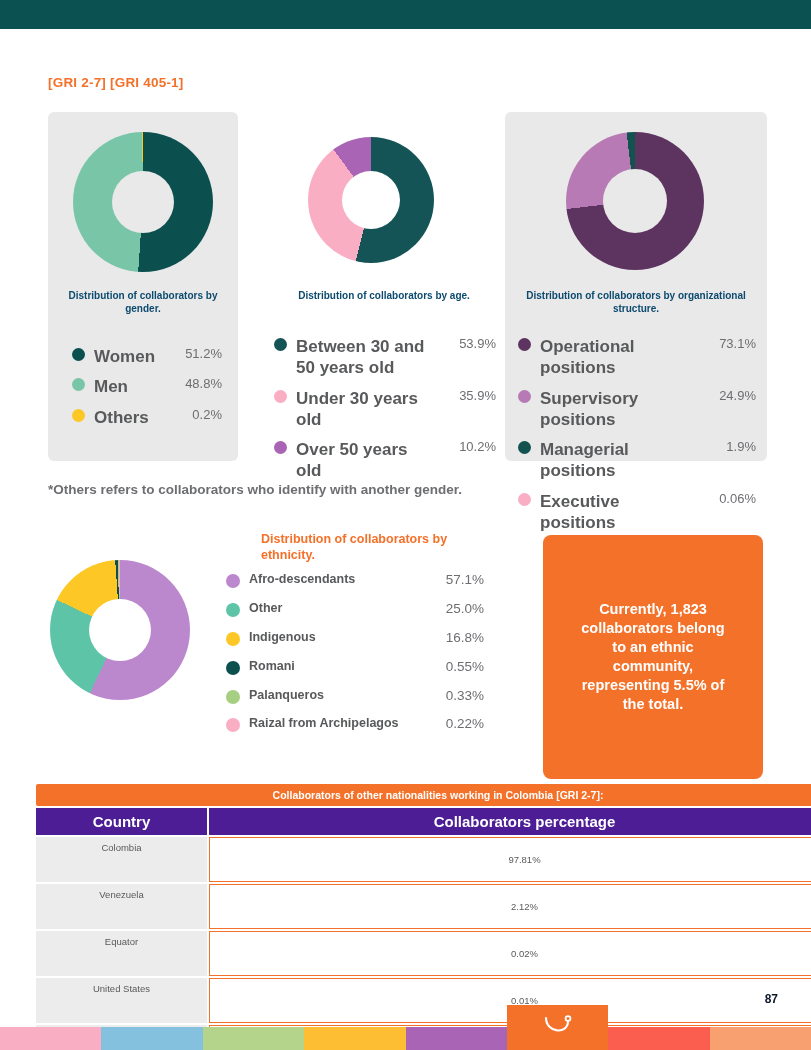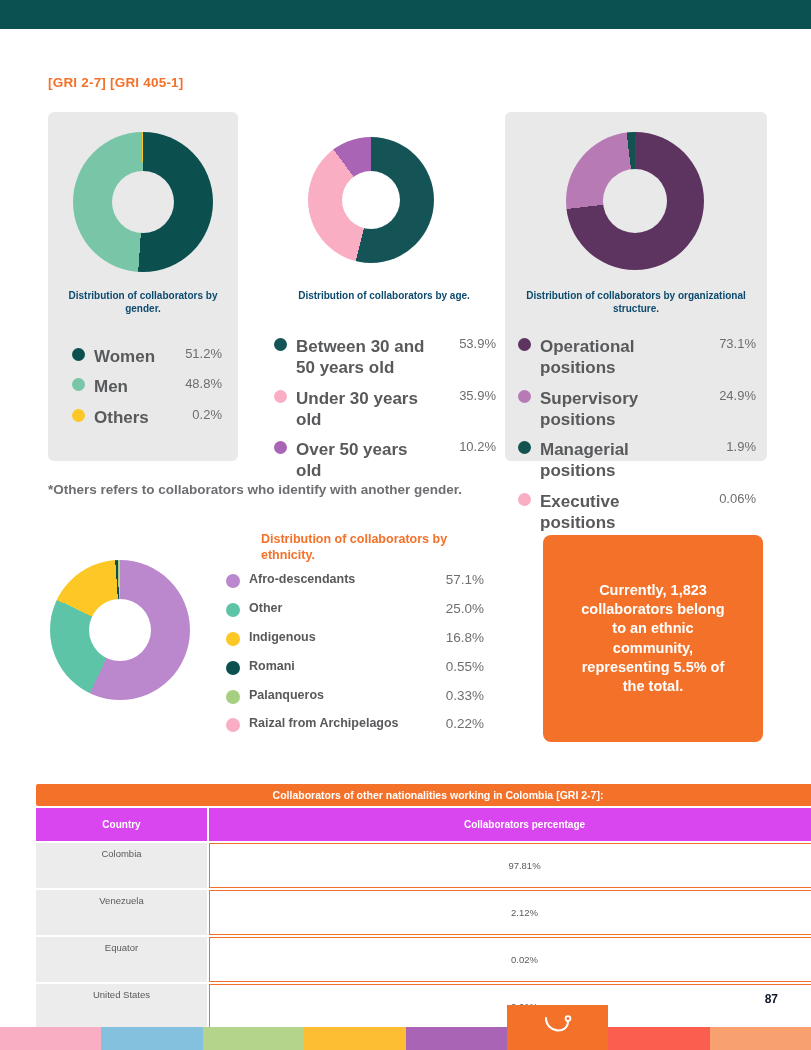--- a/index.html
+++ b/index.html
@@ -86,40 +86,40 @@
     position:absolute; left:48px; top:482px;
     font-size:13.5px; font-weight:bold; color:#6d6e71;
   }
 
   
   .eth-title {
     position:absolute; left:226px; top:531px; width:255px;
     color:#f4712a; font-weight:bold; font-size:12.5px; line-height:1.3;padding-left:35px;
   }
   .callout {
-    position:absolute; left:543px; top:535px; width:220px; height:207px;
+    position:absolute; left:543px; top:535px; width:220px; height:244px;
     background:#f4712a; border-radius:8px;
     display:flex; align-items:center; justify-content:center;
     padding:12px 32px;
   }
   .callout-text {
     color:#ffffff; font-weight:bold; font-size:14.5px;
     line-height:1.32; text-align:center;
   }
 
   
   .tbl { position:absolute; left:36px; top:784px; width:804px; }
   .tbl-title {
     background:#f4712a; color:#fff; font-weight:bold; font-size:10.5px;
     text-align:center; padding:5px 4px; border-radius:2px;
   }
   .tbl-head { display:flex; margin-top:2px; }
   .th {
-    background:#d946ef; color:#fff; font-weight:bold; font-size:10px;
-    text-align:center; padding:11px 4px;
+    background:#4c1d95; color:#fff; font-weight:bold; font-size:15px;
+    text-align:center; padding:5px 4px;
   }
   .th-country { width:171px; margin-right:2px; }
   .th-pct { flex:1; }
   .tbl-row { display:flex; margin-top:2px; }
   .td-country {
     width:171px; margin-right:2px; background:#ececec;
     font-size:9.5px; color:#58595b; text-align:center; padding:5px 4px;
   }
   .td-pct {
     flex:1; background:#ffffff; border:1px solid #f4712a;

